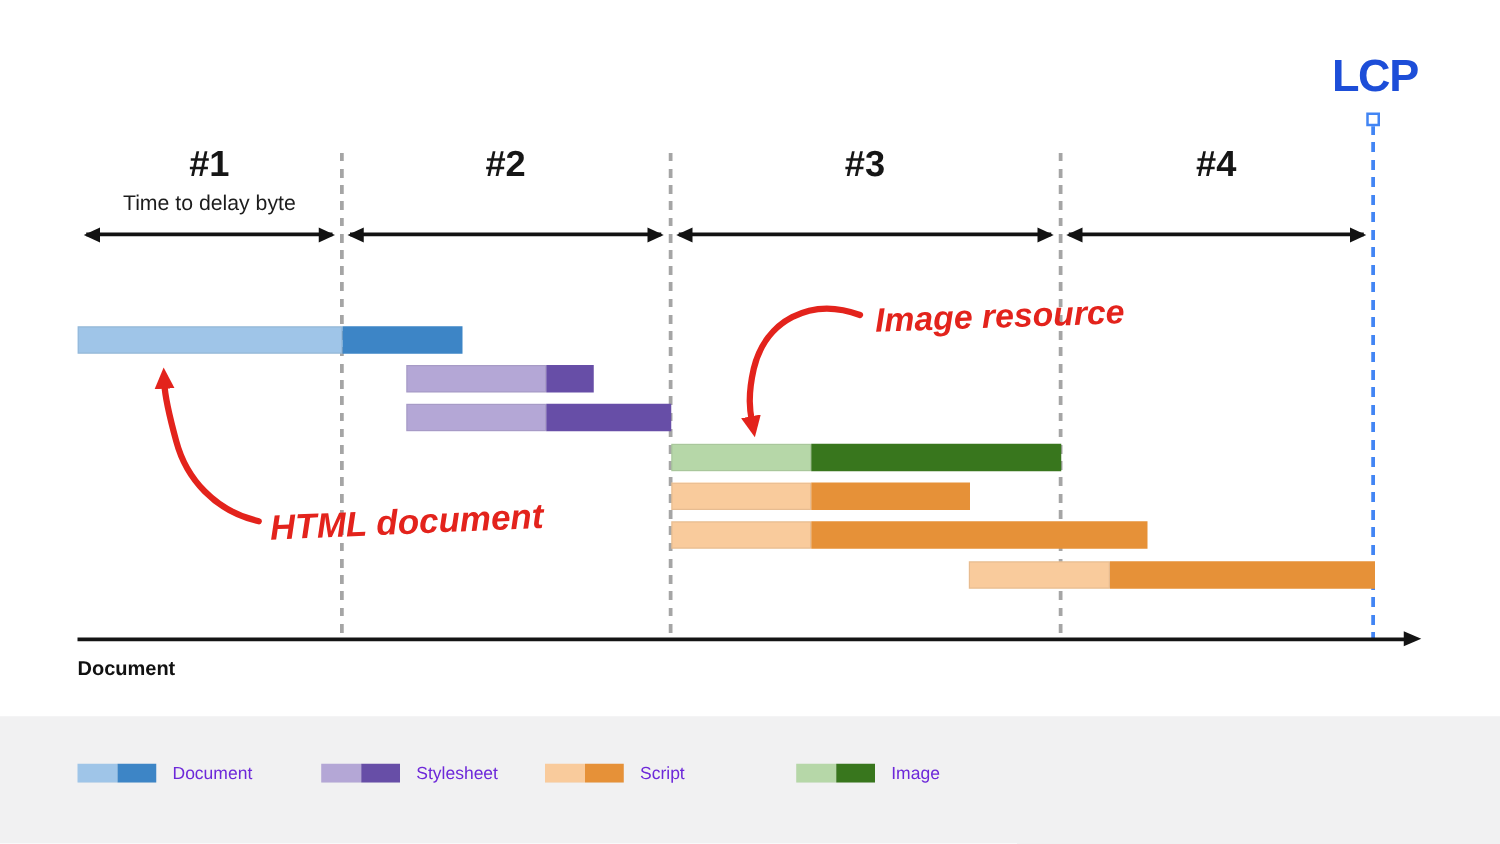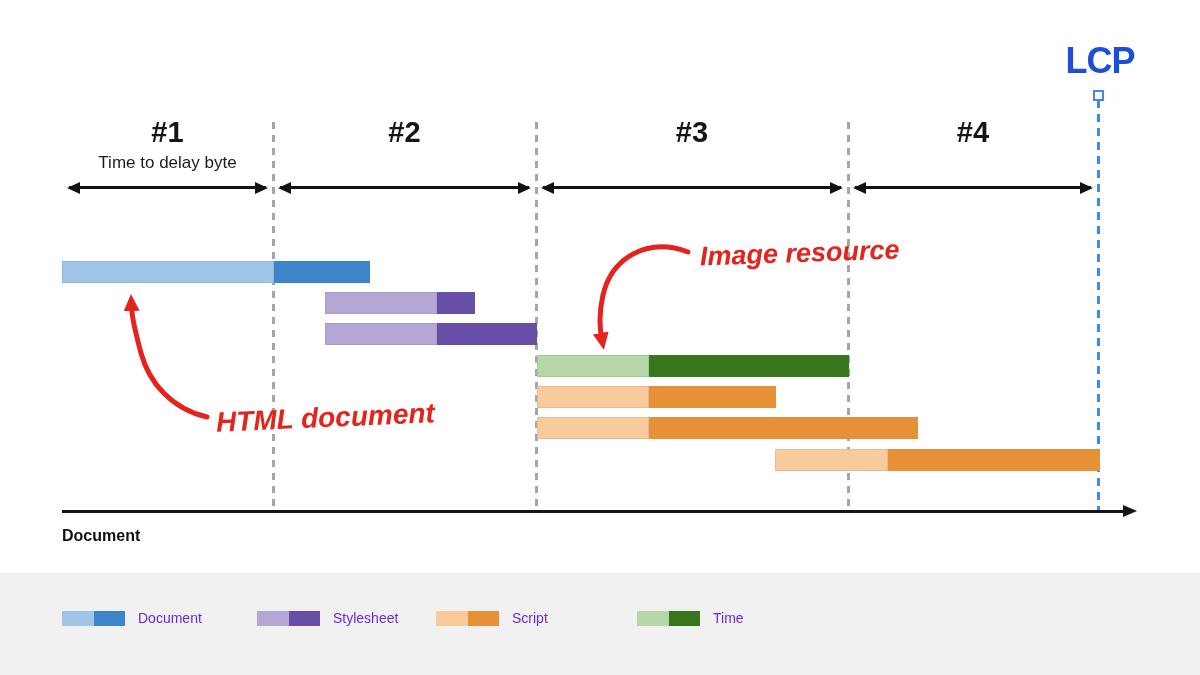--- a/index.html
+++ b/index.html
@@ -145,17 +145,17 @@
           <div class="sw-light" style="background: rgb(249, 203, 156);"></div>
           <div class="sw-dark" style="background: rgb(230, 145, 56);"></div>
         </div>
       <div class="legend-label">Script</div>
     </div>
     <div class="legend-item" style="left:637px">
       <div class="swatch">
           <div class="sw-light" style="background: rgb(182, 215, 168);"></div>
           <div class="sw-dark" style="background: rgb(56, 118, 29);"></div>
         </div>
-      <div class="legend-label">Time</div>
+      <div class="legend-label">Image</div>
     </div>
   </div>
 
 </div>
 
 </body></html>

